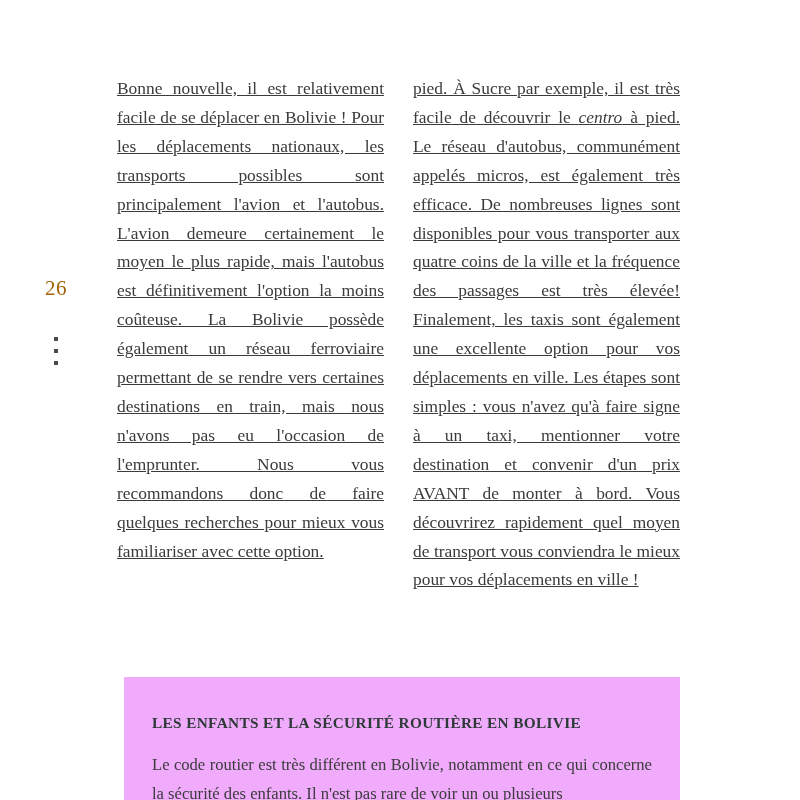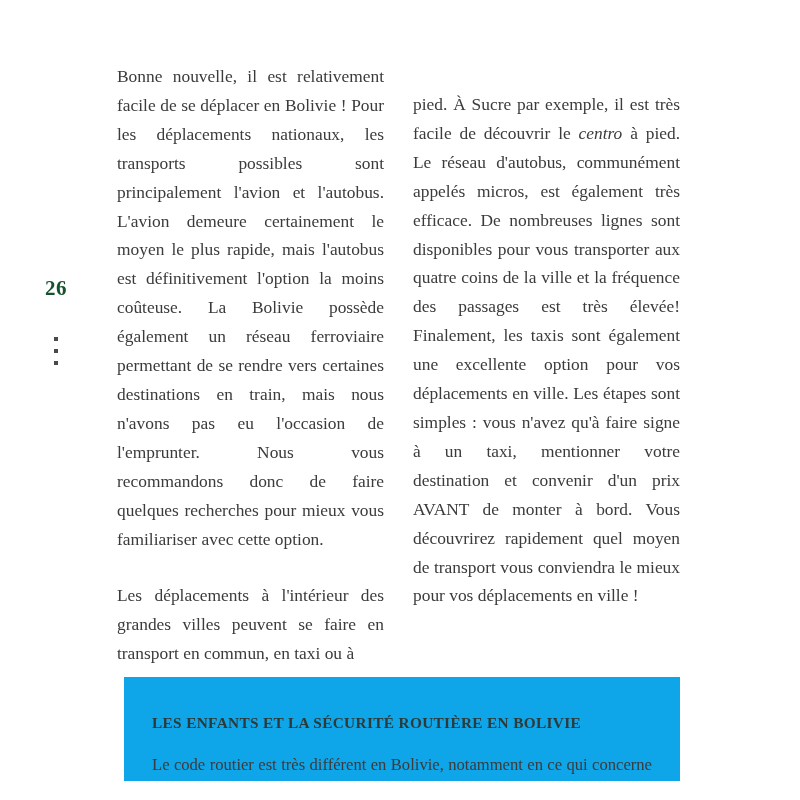--- a/index.html
+++ b/index.html
@@ -25,48 +25,49 @@
 
   .folio {
     position: absolute;
     left: 0;
     top: 278px;
     width: 112px;
     text-align: center;
   }
   .folio-number {
     font-family: "Liberation Serif", "DejaVu Serif", serif;
-    font-weight: bold;
+    font-weight: normal;
     font-size: 21px;
     line-height: 1;
-    color: #14532d;
+    color: #a16207;
     letter-spacing: 0.5px;
   }
   .folio-ornament {
     margin-top: 38px;
     display: flex;
     flex-direction: column;
     align-items: center;
     gap: 8px;
   }
   .folio-ornament span {
     display: block;
     width: 4px;
     height: 4px;
     background: #4a4a4a;
   }
 
   
   .columns {
     position: absolute;
     left: 117px;
-    top: 62px;
+    top: 46px;
     width: 563px;
     display: flex;
     gap: 29px;
+    text-decoration: underline;
   }
   .col {
     width: 267px;
   }
   .col p {
     margin: 0 0 14px 0;
     font-size: 17.4px;
     line-height: 28.9px;
     text-align: justify;
     text-justify: inter-word;
@@ -81,22 +82,22 @@
   .col p em {
     font-style: italic;
   }
 
   
   .callout {
     position: absolute;
     left: 124px;
     top: 677px;
     width: 556px;
-    height: 104px;
-    background: #0ea5e9;
+    height: 123px;
+    background: #f0abfc;
     box-sizing: border-box;
     padding: 36px 28px 0 28px;
     overflow: hidden;
   }
   .callout-title {
     margin: 0;
     font-family: "Liberation Serif", "DejaVu Serif", serif;
     font-weight: bold;
     font-size: 15.3px;
     line-height: 20px;
@@ -124,21 +125,20 @@
       <span></span>
       <span></span>
       <span></span>
     </div>
   </div>
 
   <div class="columns">
 
     <div class="col">
       <p>Bonne nouvelle, il est relativement facile de se déplacer en Bolivie ! Pour les déplacements nationaux, les transports possibles sont principalement l'avion et l'autobus. L'avion demeure certainement le moyen le plus rapide, mais l'autobus est définitivement l'option la moins coûteuse. La Bolivie possède également un réseau ferroviaire permettant de se rendre vers certaines destinations en train, mais nous n'avons pas eu l'occasion de l'emprunter. Nous vous recommandons donc de faire quelques recherches pour mieux vous familiariser avec cette option.</p>
-      <p>Les déplacements à l'intérieur des grandes villes peuvent se faire en transport en commun, en taxi ou à</p>
     </div>
 
     <div class="col">
       <p><span>pied. À Sucre par exemple, il est très facile de découvrir le </span><em>centro</em><span> à pied. Le réseau d'autobus, communément appelés micros, est également très efficace. De nombreuses lignes sont disponibles pour vous transporter aux quatre coins de la ville et la fréquence des passages est très élevée! Finalement, les taxis sont également une excellente option pour vos déplacements en ville. Les étapes sont simples : vous n'avez qu'à faire signe à un taxi, mentionner votre destination et convenir d'un prix AVANT de monter à bord. Vous découvrirez rapidement quel moyen de transport vous conviendra le mieux pour vos déplacements en ville !</span></p>
     </div>
 
   </div>
 
   <div class="callout">
     <h2 class="callout-title">Les enfants et la sécurité routière en Bolivie</h2>

